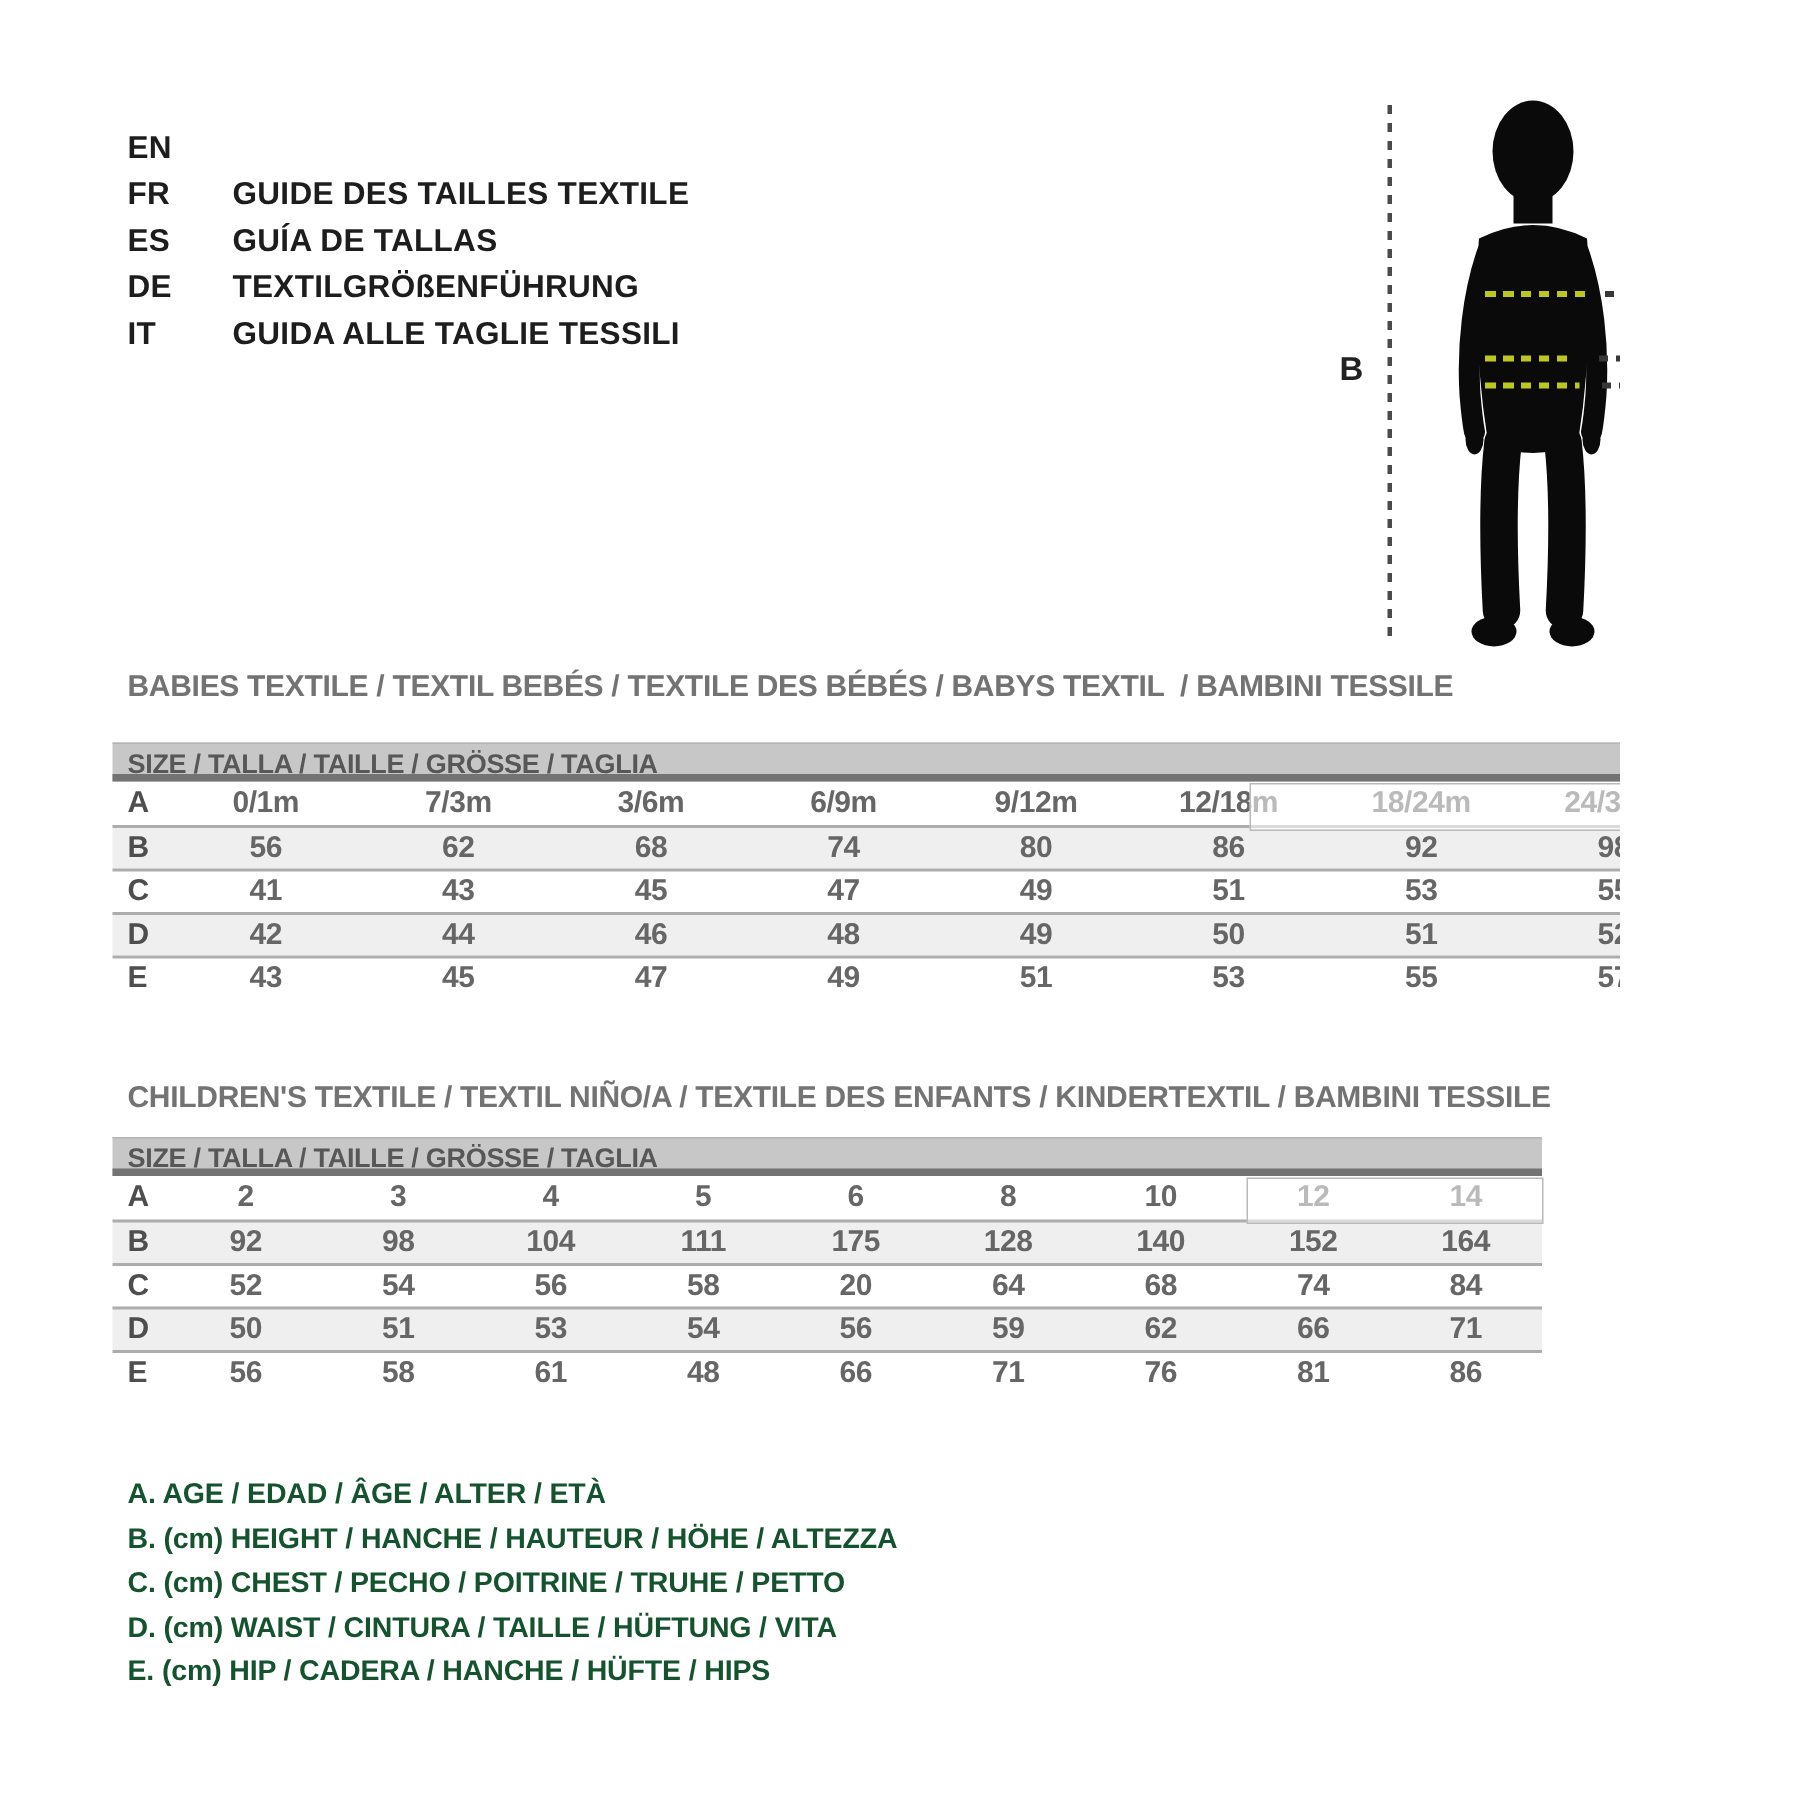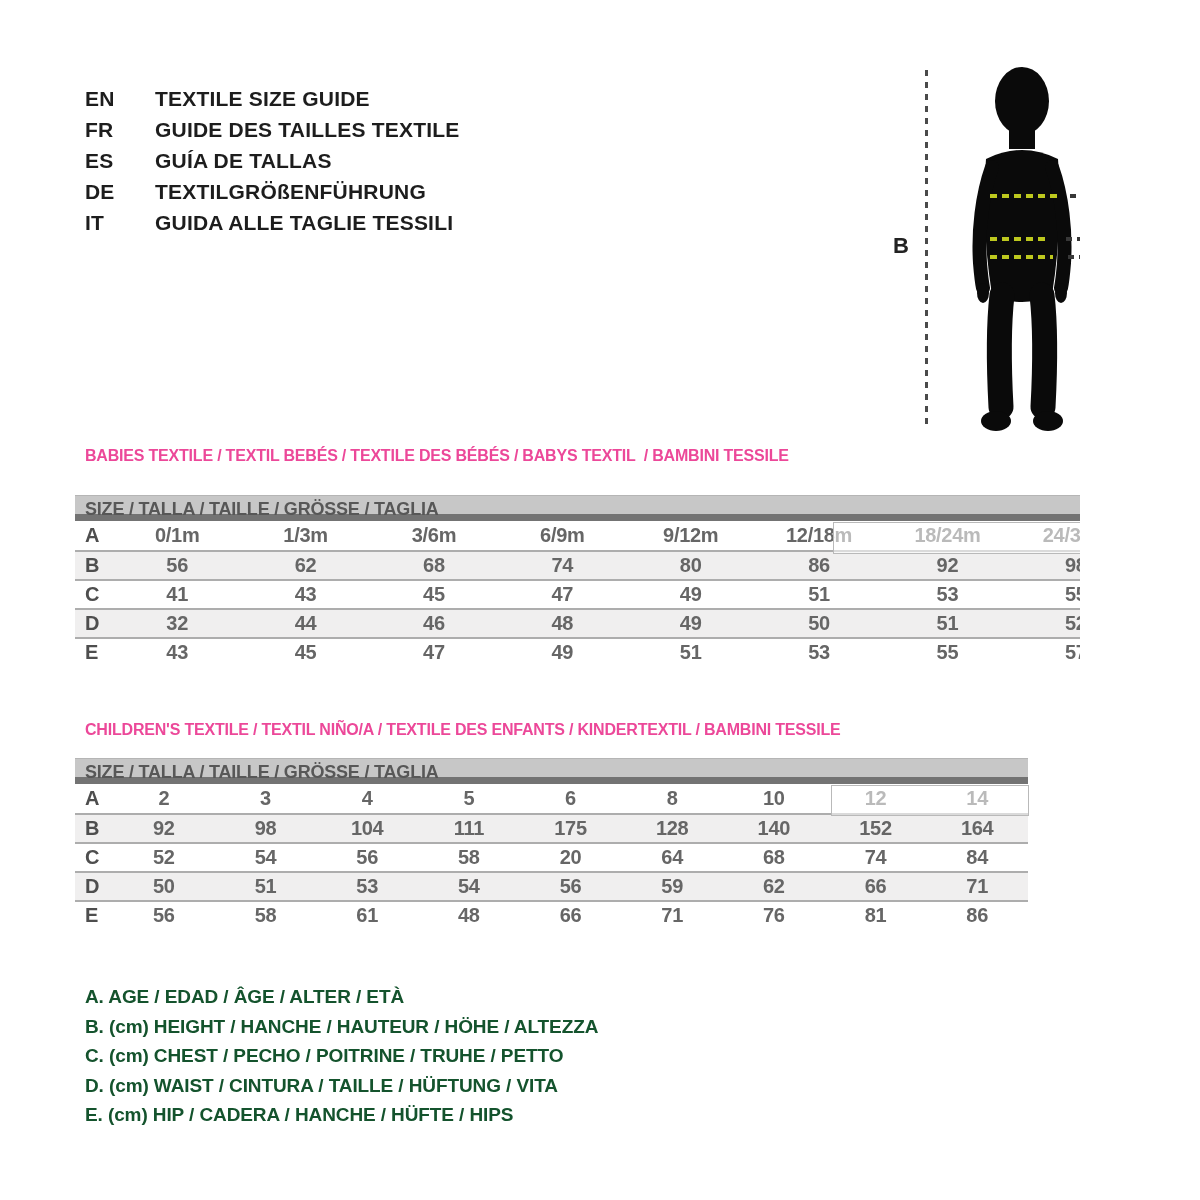--- a/index.html
+++ b/index.html
@@ -16,46 +16,45 @@
   .figure-svg{position:absolute;left:938px;top:55px;z-index:1;}
   .vdash{position:absolute;left:925px;top:70px;width:3px;height:356px;z-index:2;
     background:repeating-linear-gradient(to bottom,#4a4a4a 0 6px,transparent 6px 12px);}
   .hdash-accent{position:absolute;height:4px;z-index:3;
     background:repeating-linear-gradient(to right,#bdc81e 0 7px,transparent 7px 12px);}
   .hdash-dark{position:absolute;height:4px;z-index:3;
     background:repeating-linear-gradient(to right,#383838 0 6px,transparent 6px 11px);}
   .fig-label{position:absolute;font-size:22px;font-weight:700;color:#222;z-index:3;}
 
   
-  .heading{position:absolute;left:85px;font-size:16px;font-weight:700;color:#ec4899;letter-spacing:-.2px;white-space:pre;text-align:center;}
+  .heading{position:absolute;left:85px;font-size:20px;font-weight:700;color:#737373;letter-spacing:-.2px;white-space:pre;text-align:center;}
 
   
   .sizetable{position:absolute;left:75px;}
-  .thead{height:26px;line-height:26px;background:#c7c7c7;border-top:1px solid #b5b5b5;border-bottom:7px solid #737373;
+  .thead{height:26px;line-height:26px;background:#c7c7c7;border-top:1px solid #b5b5b5;border-bottom:5px solid #737373;
     color:#575757;font-size:18px;font-weight:700;padding-left:10px;letter-spacing:-.2px;box-sizing:border-box;}
   .trow{display:grid;height:29px;align-items:center;box-sizing:border-box;position:relative;z-index:1;}
   .trow + .trow{border-top:2px solid #adadad;}
   .trow:nth-child(even){background:#f0efef;}
   .tlabel{font-size:20px;font-weight:700;color:#4e4e4e;padding-left:10px;text-align:left;}
   .tcell{font-size:20px;font-weight:700;color:#666666;text-align:center;letter-spacing:-.3px;}
   .hl-box{position:absolute;border:1px solid #b9b9b9;background:rgba(255,255,255,.55);z-index:2;pointer-events:none;}
 
   
   .legend{position:absolute;left:85px;top:982px;}
   .legend-line{font-size:19px;font-weight:700;color:#14532d;line-height:29.5px;letter-spacing:-.1px;white-space:pre;}
 </style>
 </head>
 <body>
 
 <div class="page">
 
   <div class="langs" id="langs">
       <div class="lang-row">
         <span class="lang-code">EN</span>
-        <span class="lang-title">TEXTILE SIZE GUIDE</span>
       </div>
       <div class="lang-row">
         <span class="lang-code">FR</span>
         <span class="lang-title">GUIDE DES TAILLES TEXTILE</span>
       </div>
       <div class="lang-row">
         <span class="lang-code">ES</span>
         <span class="lang-title">GUÍA DE TALLAS</span>
       </div>
       <div class="lang-row">
@@ -99,21 +98,21 @@
   <div class="hdash-dark" style="left:1068px;top:255px;width:40px;"></div>
   <div class="fig-label" style="left:1119px;top:245px;">E</div>
 
   <div class="heading" style="top:447px;">BABIES TEXTILE / TEXTIL BEBÉS / TEXTILE DES BÉBÉS / BABYS TEXTIL  / BAMBINI TESSILE</div>
   <div class="sizetable" style="top:495px;width:1065px;">
     <div class="thead">SIZE / TALLA / TAILLE / GRÖSSE / TAGLIA</div>
     <div id="table-babies-body">
         <div class="trow" style="grid-template-columns: 38px repeat(8, 1fr);">
           <span class="tlabel">A</span>
           <span class="tcell">0/1m</span>
-          <span class="tcell">1/3m</span>
+          <span class="tcell">7/3m</span>
           <span class="tcell">3/6m</span>
           <span class="tcell">6/9m</span>
           <span class="tcell">9/12m</span>
           <span class="tcell">12/18m</span>
           <span class="tcell">18/24m</span>
           <span class="tcell">24/36m</span>
         </div>
         <div class="trow" style="grid-template-columns: 38px repeat(8, 1fr);">
           <span class="tlabel">B</span>
           <span class="tcell">56</span>
@@ -131,21 +130,21 @@
           <span class="tcell">43</span>
           <span class="tcell">45</span>
           <span class="tcell">47</span>
           <span class="tcell">49</span>
           <span class="tcell">51</span>
           <span class="tcell">53</span>
           <span class="tcell">55</span>
         </div>
         <div class="trow" style="grid-template-columns: 38px repeat(8, 1fr);">
           <span class="tlabel">D</span>
-          <span class="tcell">32</span>
+          <span class="tcell">42</span>
           <span class="tcell">44</span>
           <span class="tcell">46</span>
           <span class="tcell">48</span>
           <span class="tcell">49</span>
           <span class="tcell">50</span>
           <span class="tcell">51</span>
           <span class="tcell">52</span>
         </div>
         <div class="trow" style="grid-template-columns: 38px repeat(8, 1fr);">
           <span class="tlabel">E</span>

